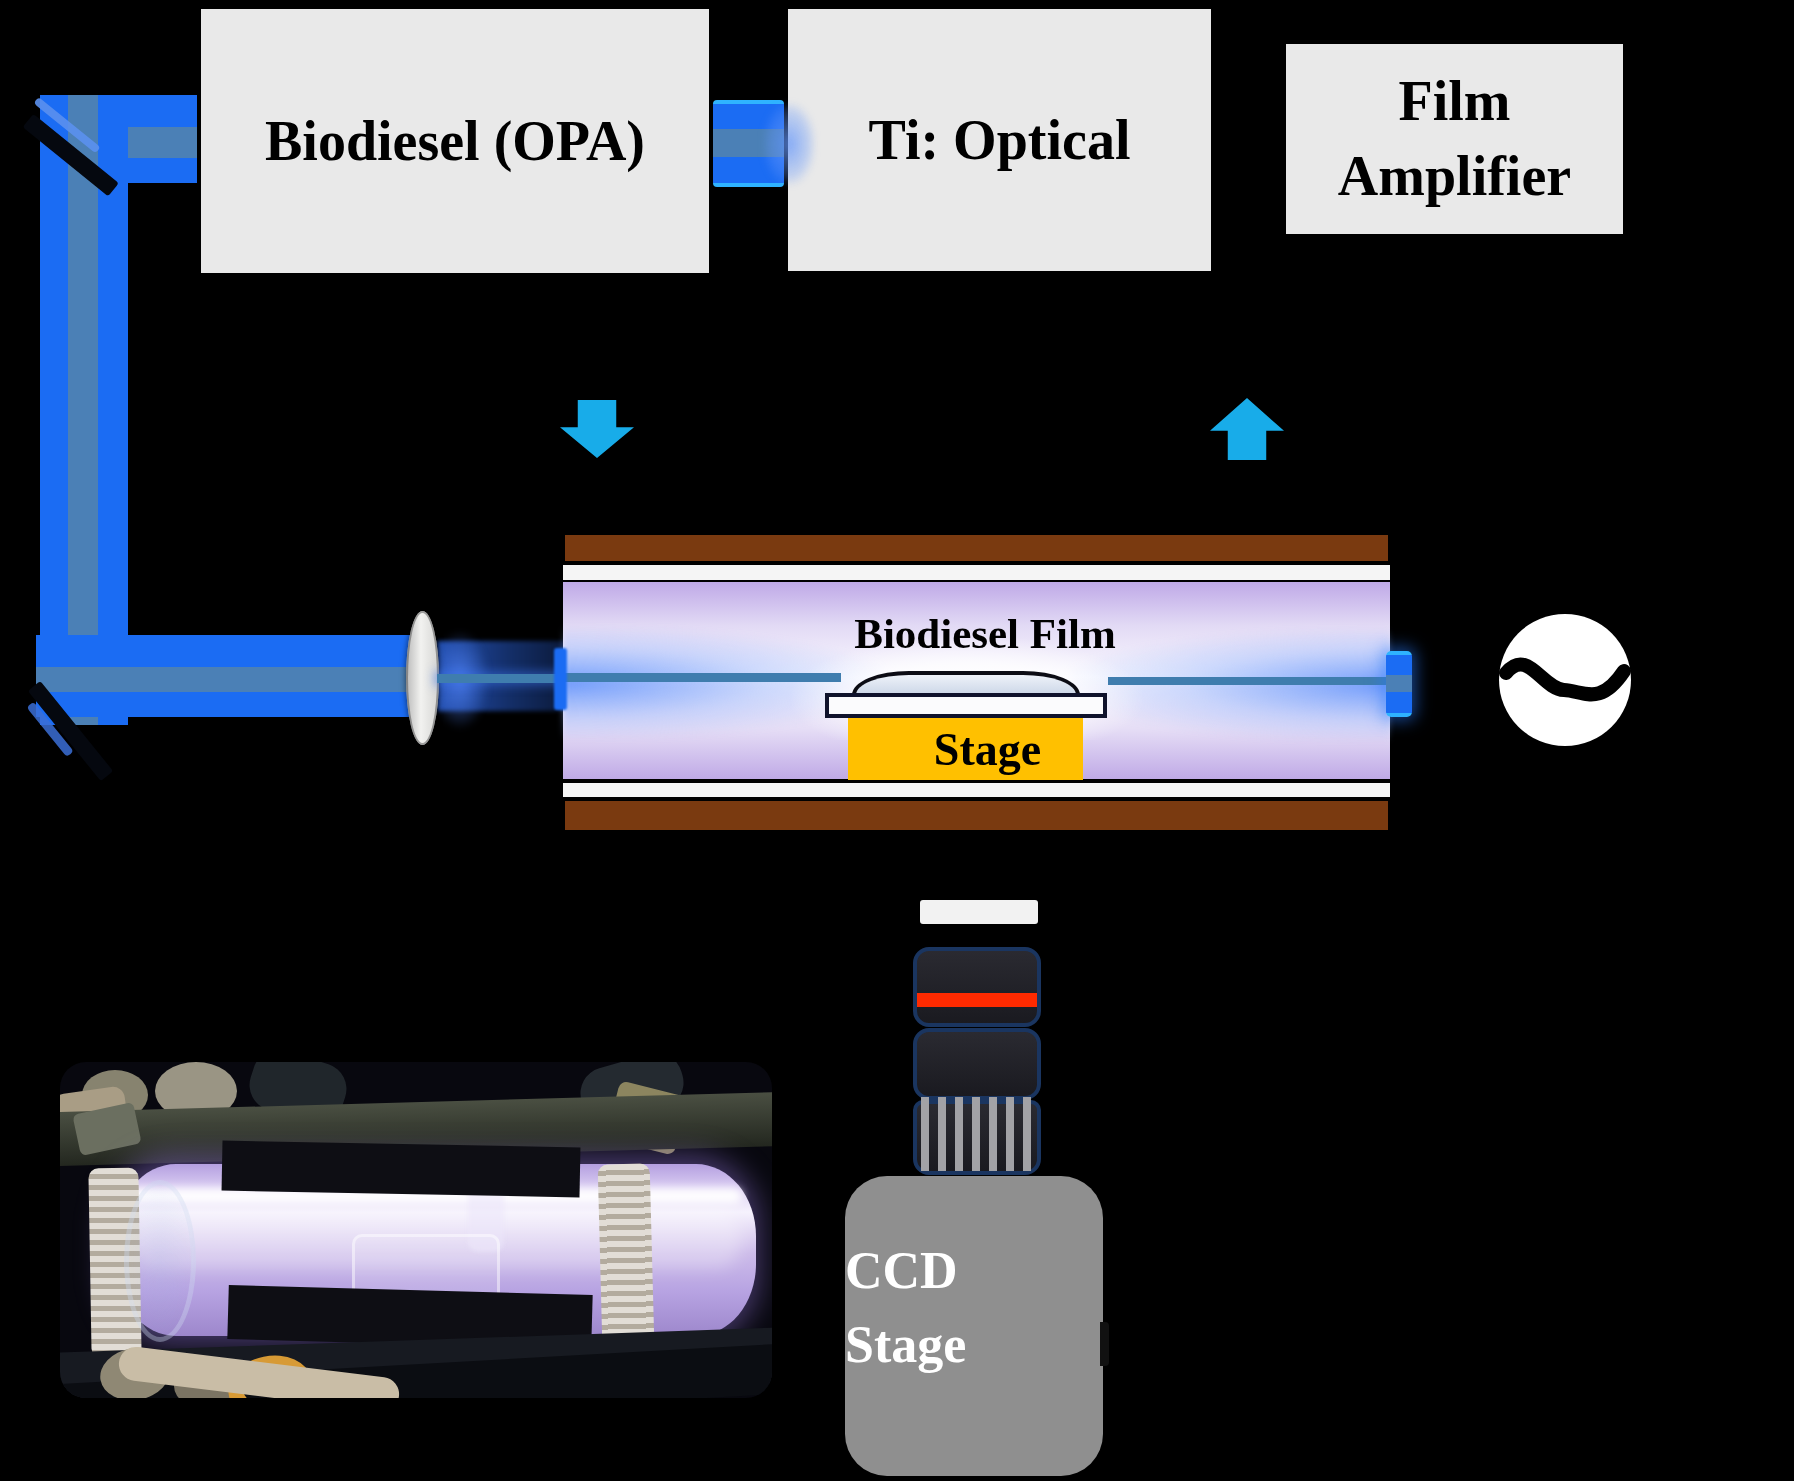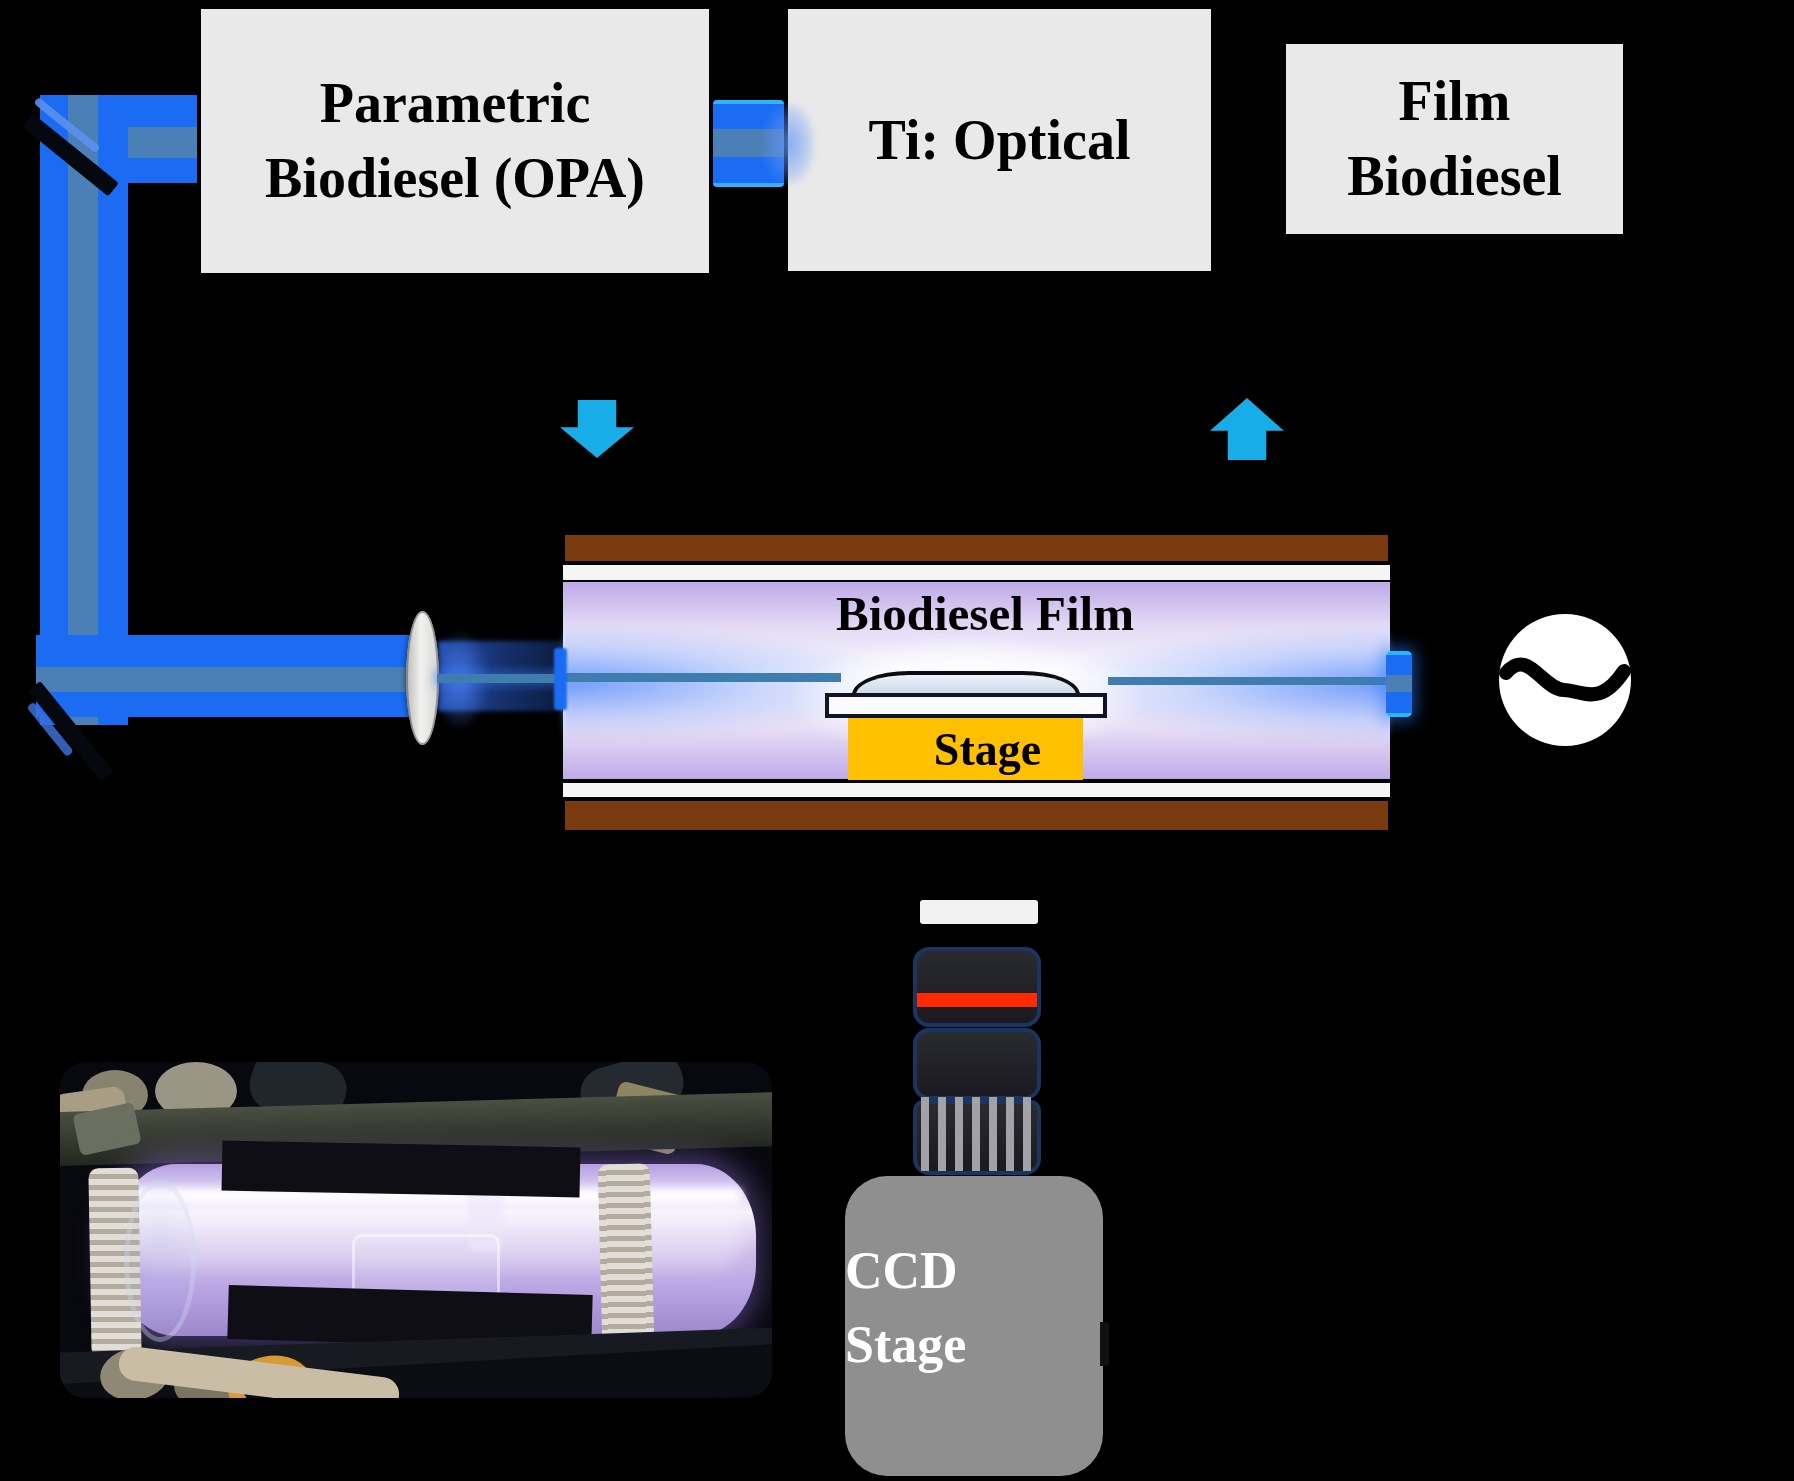--- a/index.html
+++ b/index.html
@@ -67,22 +67,22 @@
   [data-name="film-halo-glow"]{left:792px;top:636px;width:350px;height:104px;
       background:radial-gradient(ellipse at 50% 60%,rgba(255,255,255,0.98) 0,rgba(255,255,255,0.72) 40%,rgba(255,255,255,0) 72%);}
 
   [data-name="chamber-beam-line-left"]{left:563px;top:673px;width:278px;height:9px;background:#3f7dae;}
   [data-name="chamber-beam-line-right"]{left:1108px;top:677px;width:282px;height:8px;background:#3f7dae;}
   [data-name="chamber-entry-window"]{left:554px;top:648px;width:13px;height:62px;background:#1b6cf3;filter:blur(1px);border-radius:3px;}
   [data-name="chamber-exit-window"]{left:1386px;top:651px;width:26px;height:66px;border-radius:5px;
       background:linear-gradient(180deg,#2fb3ff 0,#2fb3ff 6%,#1b6cf3 6%,#1b6cf3 36%,#4b80b6 36%,#4b80b6 62%,#1b6cf3 62%,#1b6cf3 94%,#2fb3ff 94%,#2fb3ff 100%);
       box-shadow:0 0 16px 4px rgba(40,120,250,0.55);}
 
-  [data-name="biodiesel-film-label"]{left:770px;top:592px;width:430px;text-align:center;
-      font-size:49px;font-weight:bold;line-height:44px;}
+  [data-name="biodiesel-film-label"]{left:770px;top:612px;width:430px;text-align:center;
+      font-size:43px;font-weight:bold;line-height:44px;}
   [data-name="biodiesel-film-dome"]{left:852px;top:671px;width:228px;height:24px;
       border:4px solid #0c0c14;border-bottom:none;border-radius:114px 114px 0 0 / 48px 48px 0 0;
       background:linear-gradient(180deg,#eef2f9,#cbd6e7);box-sizing:border-box;}
   [data-name="sample-slide"]{left:825px;top:693px;width:282px;height:25px;background:#fbfbfd;
       border:4px solid #10132c;box-sizing:border-box;}
   [data-name="sample-stage"]{left:848px;top:718px;width:235px;height:62px;background:#ffc000;
       display:flex;align-items:center;justify-content:center;}
   [data-name="stage-label"]{font-size:46px;font-weight:bold;margin-left:44px;}
 
   
@@ -157,30 +157,29 @@
   <div class="abs" data-name="laser-beam-left-vertical"></div>
   <div class="abs" data-name="laser-beam-bottom-horizontal"></div>
   <div class="abs" data-name="laser-beam-opa-to-ti"></div>
 
   <div class="abs" data-name="turning-mirror-top-sliver"></div>
   <div class="abs" data-name="turning-mirror-top"></div>
   <div class="abs" data-name="turning-mirror-bottom-sliver"></div>
   <div class="abs" data-name="turning-mirror-bottom"></div>
 
   <div class="abs box" data-name="opa-box">
-    <div class="bline" data-name="opa-label-line2">Parametric</div>
     <div class="bline" data-name="opa-label-line3">Biodiesel (OPA)</div>
   </div>
   <div class="abs box" data-name="ti-sapphire-box">
     <div class="bline" data-name="ti-sapphire-label">Ti: Optical</div>
   </div>
   <div class="abs" data-name="ti-entry-glow"></div>
   <div class="abs box" data-name="delay-generator-box">
     <div class="bline" data-name="delay-generator-label-line1">Film</div>
-    <div class="bline" data-name="delay-generator-label-line2">Biodiesel</div>
+    <div class="bline" data-name="delay-generator-label-line2">Amplifier</div>
   </div>
 
   <div class="abs" data-name="down-arrow-icon"></div>
   <div class="abs" data-name="up-arrow-icon"></div>
 
   <div class="abs" data-name="post-lens-beam-band"></div>
   <div class="abs" data-name="lens-focus-glow"></div>
   <div class="abs" data-name="focusing-lens"></div>
   <div class="abs" data-name="focused-beam-line"></div>
 

